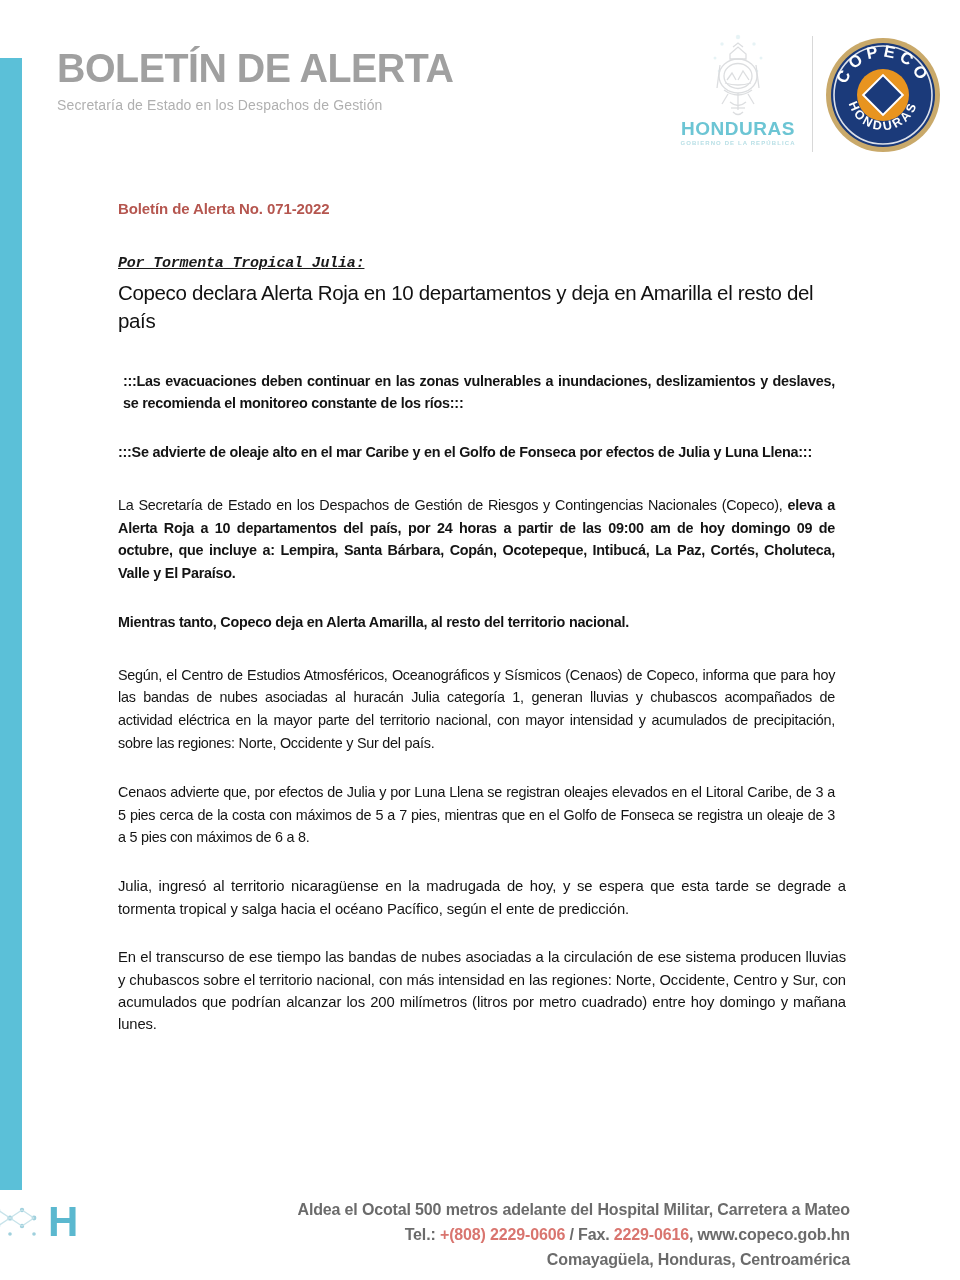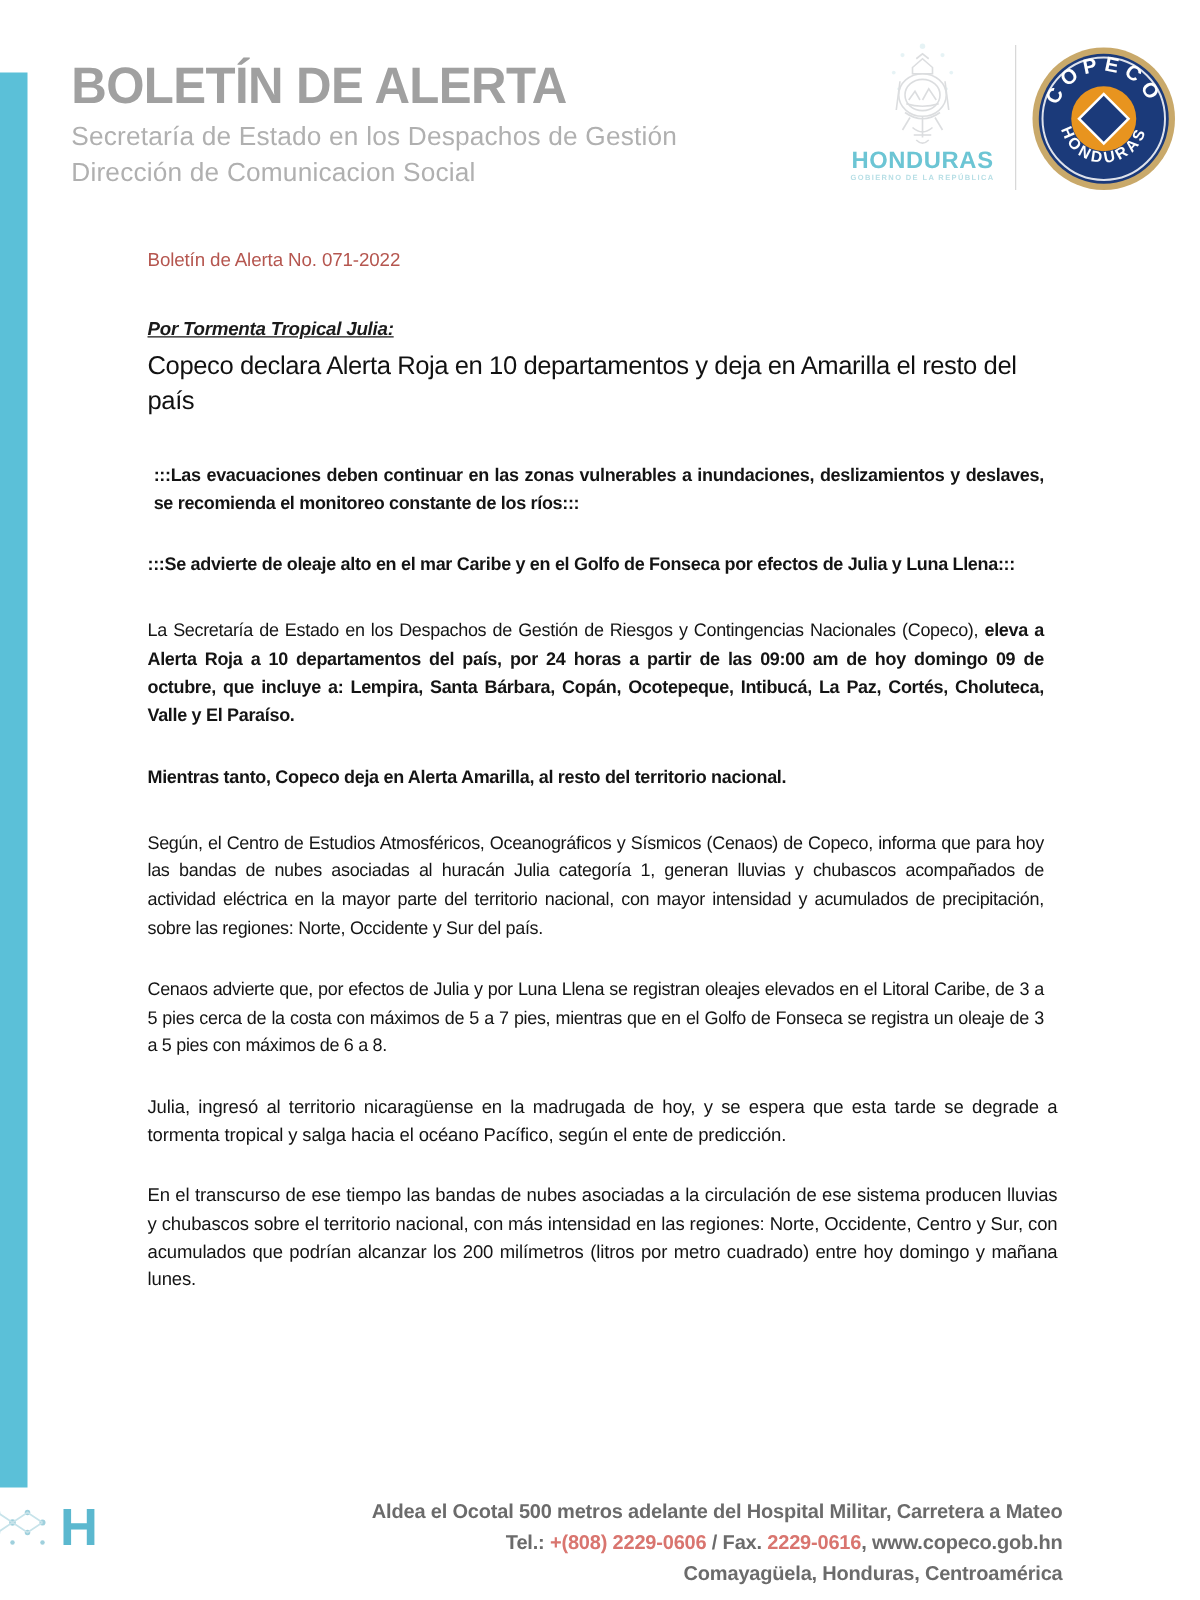--- a/index.html
+++ b/index.html
@@ -49,21 +49,21 @@
     letter-spacing: -0.5px;
     color: #a0a0a0;
     line-height: 1.0;
     margin: 0 0 7px 0;
     transform: scaleX(0.96);
     transform-origin: left center;
     white-space: nowrap;
   }
   .doc-subtitle-line {
     font-family: "Liberation Sans", sans-serif;
-    font-size: 21px;
+    font-size: 14px;
     color: #b0b0b0;
     line-height: 1.38;
     letter-spacing: 0.15px;
     white-space: nowrap;
   }
 
   
   #emblems {
     position: absolute;
     left: 672px;
@@ -131,27 +131,27 @@
   
   #body-content {
     position: absolute;
     left: 118px;
     top: 200px;
     width: 728px;
   }
   #bulletin-number {
     font-family: "Liberation Sans", sans-serif;
     font-size: 15px;
-    font-weight: normal;
+    font-weight: bold;
     color: #b5564f;
     letter-spacing: -0.1px;
     margin: 0 0 38px 0;
   }
   #kicker {
-    font-family: Liberation Sans, sans-serif;
+    font-family: Liberation Mono, monospace;
     font-size: 15px;
     font-style: italic;
     font-weight: bold;
     color: #1a1a1a;
     text-decoration: underline;
     margin: 0 0 7px 0;
     letter-spacing: -0.2px;
   }
   #headline {
     font-family: "Liberation Sans", sans-serif;
@@ -229,21 +229,20 @@
 
 <div id="page">
 
   <div id="left-bar"></div>
 
   <div id="header">
 
     <div id="header-text-block">
       <div id="doc-title">BOLETÍN DE ALERTA</div>
       <div class="doc-subtitle-line">Secretaría de Estado en los Despachos de Gestión</div>
-      <div class="doc-subtitle-line">Dirección de Comunicacion Social</div>
     </div>
 
     <div id="emblems">
 
       <div id="honduras-block">
         <svg id="coat-of-arms" width="76" height="86" viewBox="0 0 76 86">
           <g fill="none" stroke="#b9bcc0" stroke-width="1.3" opacity="0.9">
 
             <g fill="#cfe7ec" stroke="none">
               <circle cx="38" cy="5" r="2.2"></circle>

